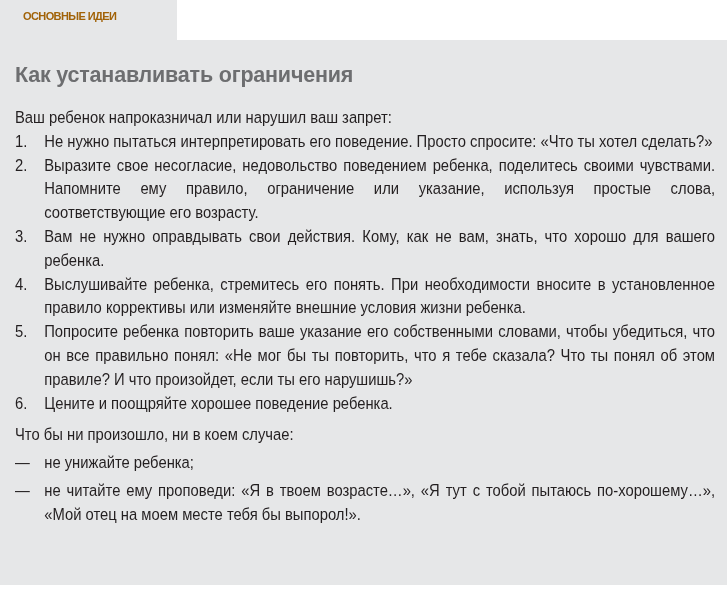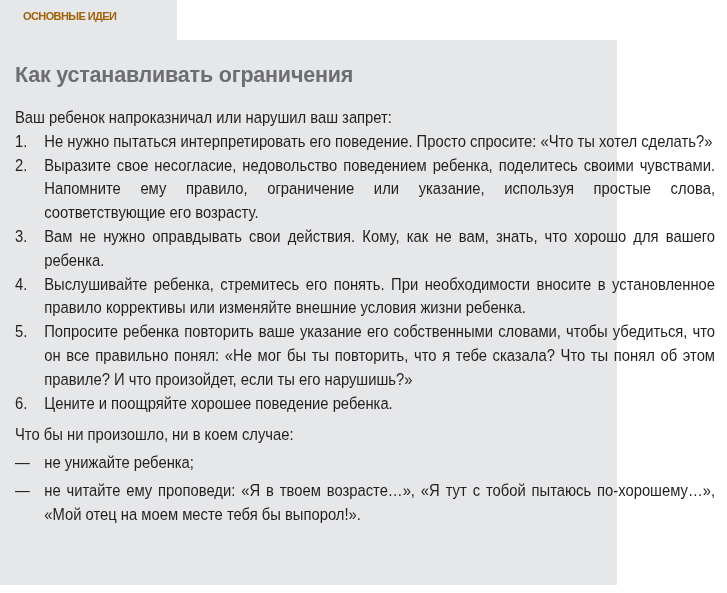--- a/index.html
+++ b/index.html
@@ -32,21 +32,21 @@
       font-size: 11px;
       letter-spacing: -0.6px;
       color: #a16207;
       white-space: nowrap;
       margin-left: 8px;
     }
     .panel {
       position: absolute;
       left: 0;
       top: 40px;
-      width: 617px;
+      width: 727px;
       height: 545px;
       background: #e6e7e8;
     }
     .title {
       position: absolute;
       left: 15px;
       top: 23px;
       font-family: "Liberation Sans", sans-serif;
       font-weight: bold;
       font-size: 21.5px;

